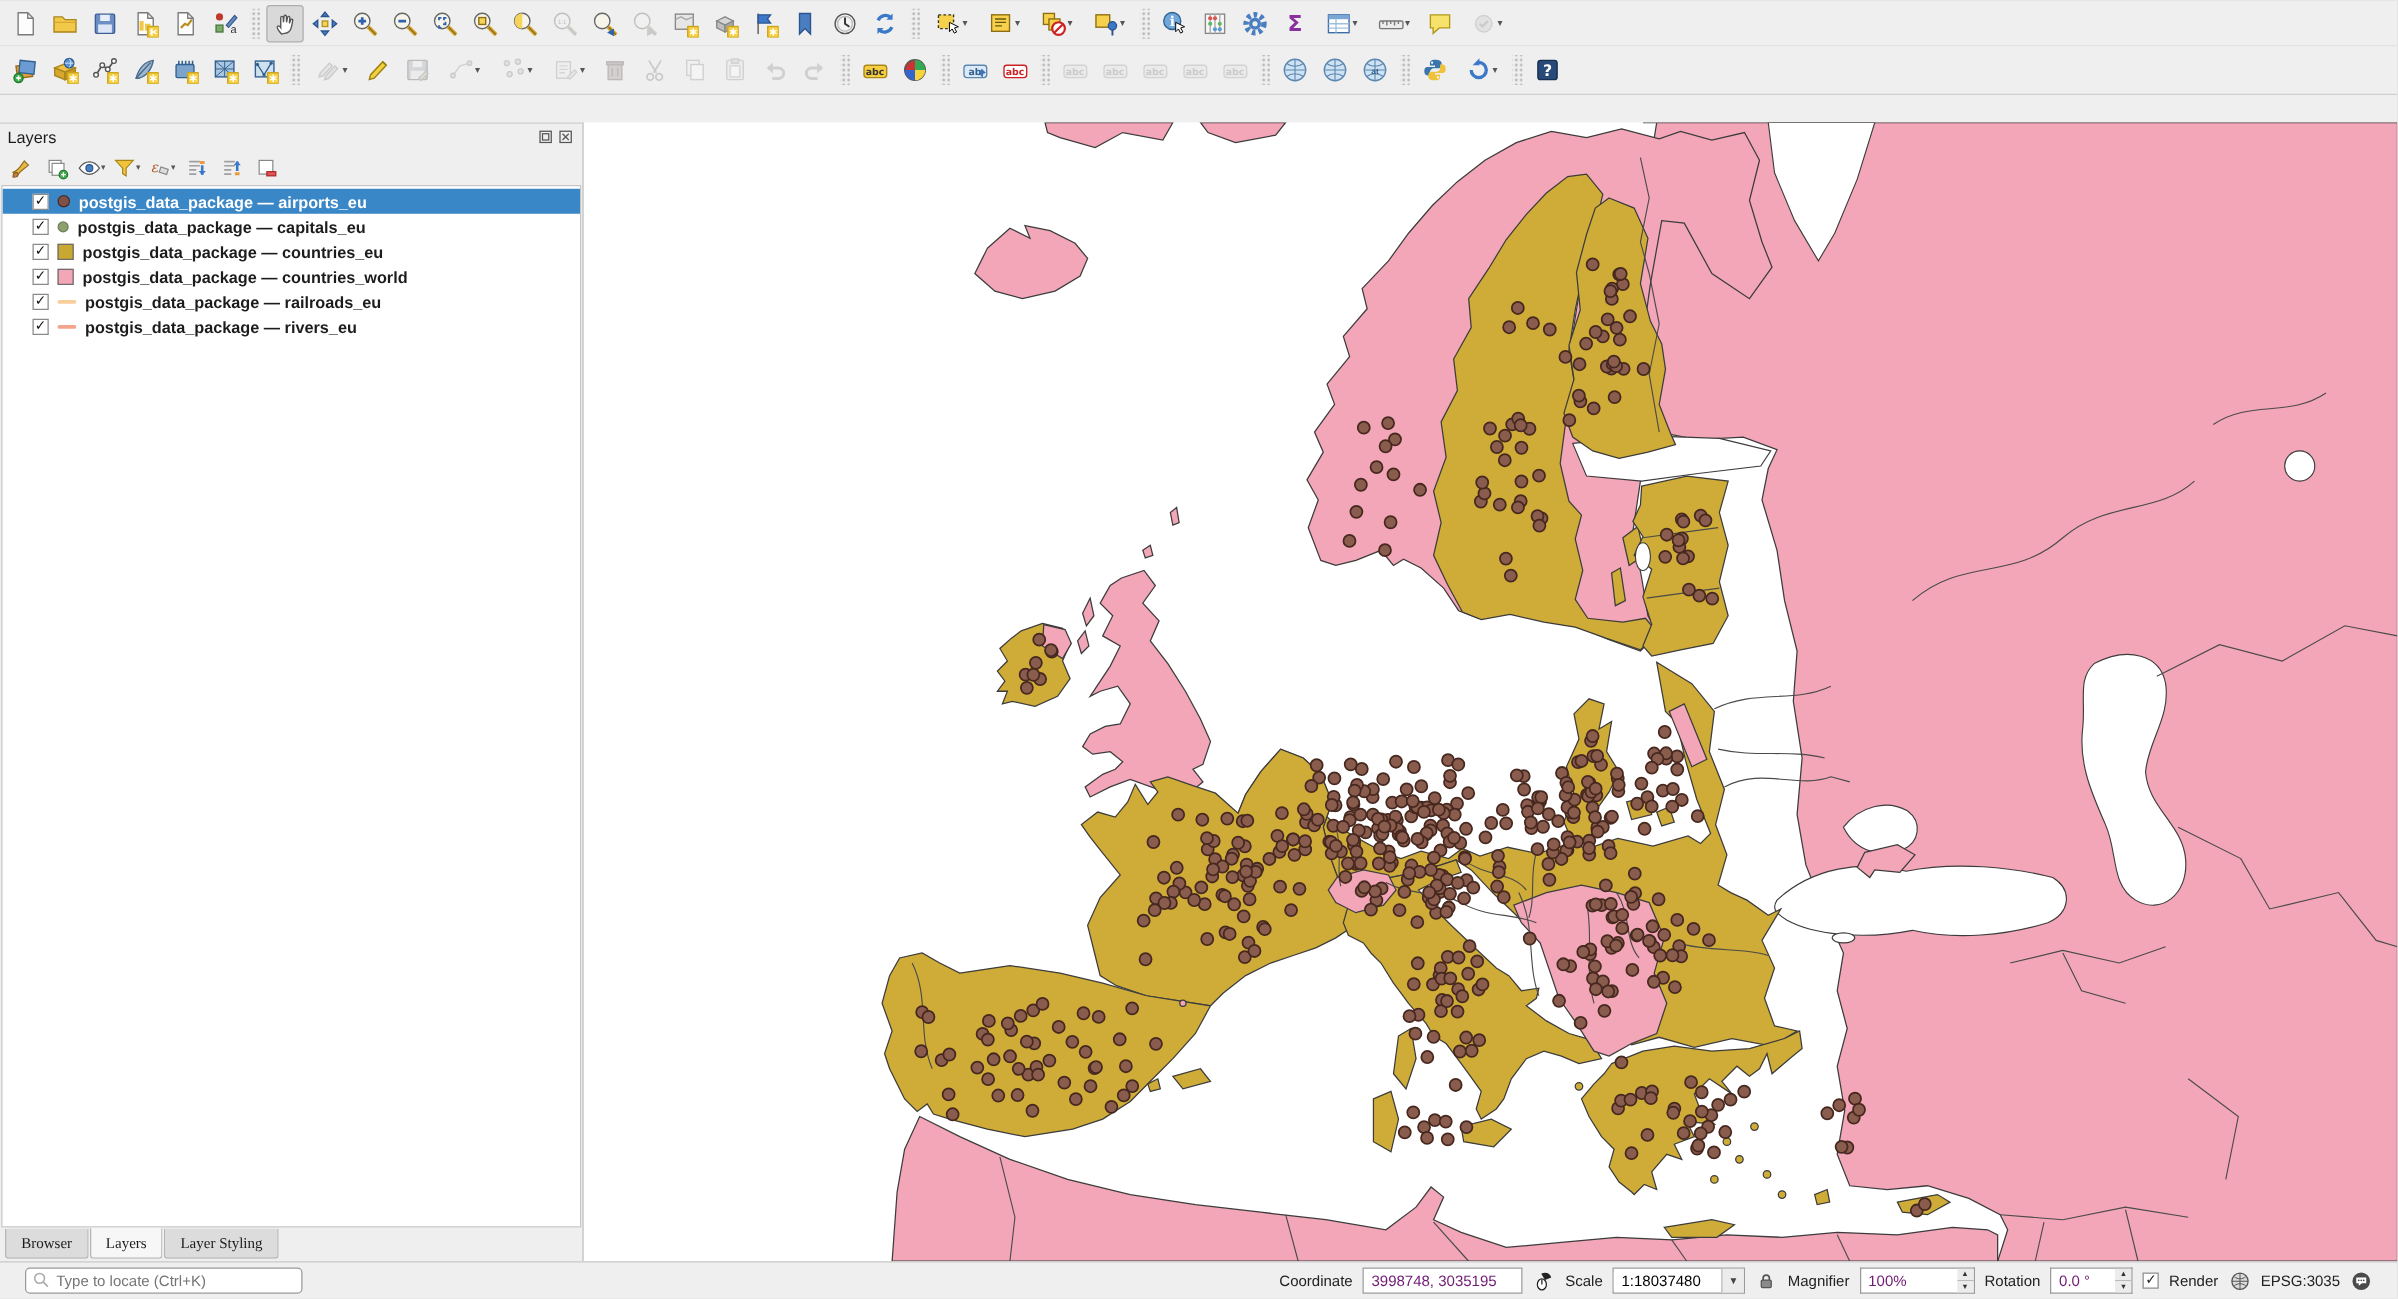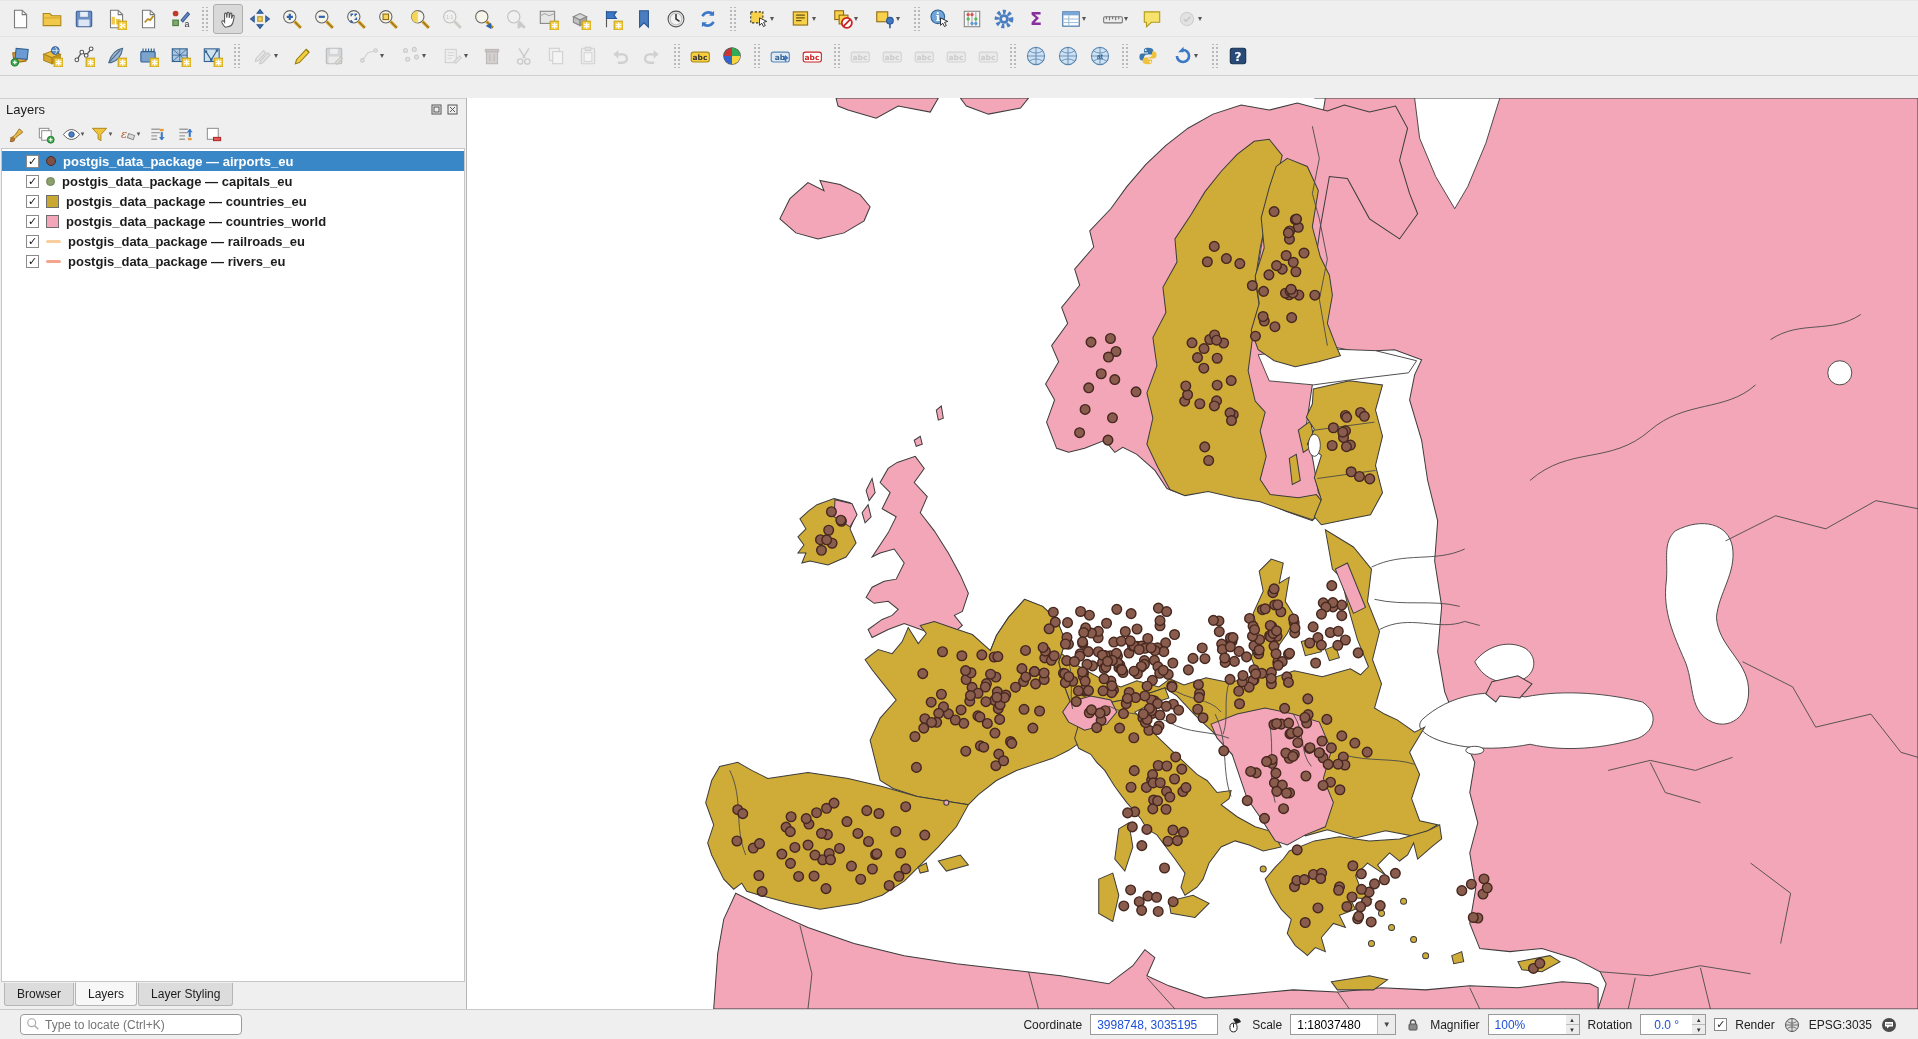--- a/index.html
+++ b/index.html
@@ -34,39 +34,39 @@
   .ptbtn .dd{font-size:7px;color:#555;}
   .layer-list{flex:1;background:#ffffff;border:1px solid #c6c6c6;margin:0 1px;overflow:hidden;padding-top:2px;}
   .layer-row{height:20px;display:flex;align-items:center;gap:7px;padding-left:24px;font-weight:bold;font-size:13px;white-space:nowrap;}
   .layer-row .cb{width:13px;height:13px;background:#fff;border:1px solid #8a8a8a;display:flex;align-items:center;justify-content:center;font-size:11px;line-height:1;color:#111;flex:none;}
   .layer-row.selected{background:var(--sel);color:#fff;}
   .layer-row.selected .label{}
   .sw-point{width:10px;height:10px;border-radius:50%;flex:none;}
   .sw-fill{width:13px;height:13px;border:1px solid #6e6e6e;flex:none;}
   .sw-line{width:15px;height:3px;border-radius:2px;flex:none;}
   .panel-tabs{height:27px;display:flex;align-items:flex-start;gap:1px;padding:1px 4px 0 4px;}
-  .ptab{padding:4px 12px;background:#dcdcdc;border:1px solid #b5b5b5;border-top:none;border-radius:0 0 3px 3px;font-size:12px;}
+  .ptab{padding:4px 12px;background:#dcdcdc;border:1px solid #b5b5b5;border-top:none;border-radius:0 0 3px 3px;font-size:12px;font-family:Liberation Serif, serif;}
   .ptab.active{background:#f7f7f7;border-top:1px solid #f7f7f7;margin-top:-1px;}
   .map-canvas{flex:1;background:#ffffff;position:relative;}
   .map-canvas svg{position:absolute;inset:0;width:100%;height:100%;}
   
   .pink{fill:var(--pink);stroke:var(--mborder);stroke-width:1;}
   .gold{fill:var(--gold);stroke:var(--mborder);stroke-width:1;}
   .seaw{fill:#ffffff;stroke:var(--mborder);stroke-width:0.9;}
   .bline{fill:none;stroke:#4a4a4a;stroke-width:0.9;}
   .dot{fill:var(--dotf);stroke:var(--dots);stroke-width:1.4;}
   
   .statusbar{position:absolute;left:0;right:0;bottom:0;height:30px;background:#efefef;border-top:1px solid #c9c9c9;
     display:flex;align-items:center;gap:8px;padding:0 20px;font-size:12px;color:#222;}
   .locator{position:relative;width:222px;height:21px;}
   .locator input{width:100%;height:100%;border:1px solid #9a9a9a;border-radius:4px;background:#fff;padding:0 6px 0 24px;font-size:12px;color:#333;font-family:inherit;}
   .locator .mag{position:absolute;left:6px;top:3px;width:14px;height:14px;opacity:.55;}
   .sb-spacer{flex:1;}
   .sb-label{color:#222;}
-  .sb-input{height:21px;border:1px solid #9a9a9a;background:#fff;padding:0 6px;font-size:12px;font-family:inherit;color:#1d4ed8;}
+  .sb-input{height:21px;border:1px solid #9a9a9a;background:#fff;padding:0 6px;font-size:12px;font-family:inherit;color:#701a75;}
   .sb-combo{display:flex;align-items:center;height:21px;border:1px solid #9a9a9a;background:#fff;}
   .sb-combo input{border:none;width:86px;padding:0 6px;font-size:12px;font-family:inherit;}
   .sb-combo .arrowbox{width:18px;height:100%;border-left:1px solid #bbb;display:flex;align-items:center;justify-content:center;font-size:8px;color:#444;background:#ececec;}
   .spin{display:flex;flex-direction:column;width:14px;height:21px;border:1px solid #9a9a9a;border-left:none;}
   .spin span{flex:1;display:flex;align-items:center;justify-content:center;font-size:6px;color:#333;background:#ececec;}
   .spin span:first-child{border-bottom:1px solid #bbb;}
   .sb-icon{width:18px;height:18px;display:flex;align-items:center;justify-content:center;background:transparent;border:none;padding:0;}
   .sb-icon svg{width:16px;height:16px;}
   .sb-check{width:13px;height:13px;background:#fff;border:1px solid #8a8a8a;display:flex;align-items:center;justify-content:center;font-size:11px;line-height:1;}
 </style>
@@ -1439,21 +1439,21 @@
     <span class="sb-label">Magnifier</span>
     <div style="display:flex">
       <input class="sb-input" style="width: 78px; border-right: none;" value="100%">
       <div class="spin">
           <span>▲</span>
           <span>▼</span>
         </div>
     </div>
     <span class="sb-label">Rotation</span>
     <div style="display:flex">
-      <input class="sb-input" style="width: 52px; border-right: none; text-align: center;" value="0.0 °">
+      <input class="sb-input" style="width: 52px; border-right: none;" value="0.0 °">
       <div class="spin">
           <span>▲</span>
           <span>▼</span>
         </div>
     </div>
     <span class="sb-check">✓</span>
     <span class="sb-label">Render</span>
     <button class="sb-icon">
       <svg viewBox="0 0 16 16">
           <circle cx="8" cy="8" r="6.5" fill="#dcdcdc" stroke="#555"></circle>

